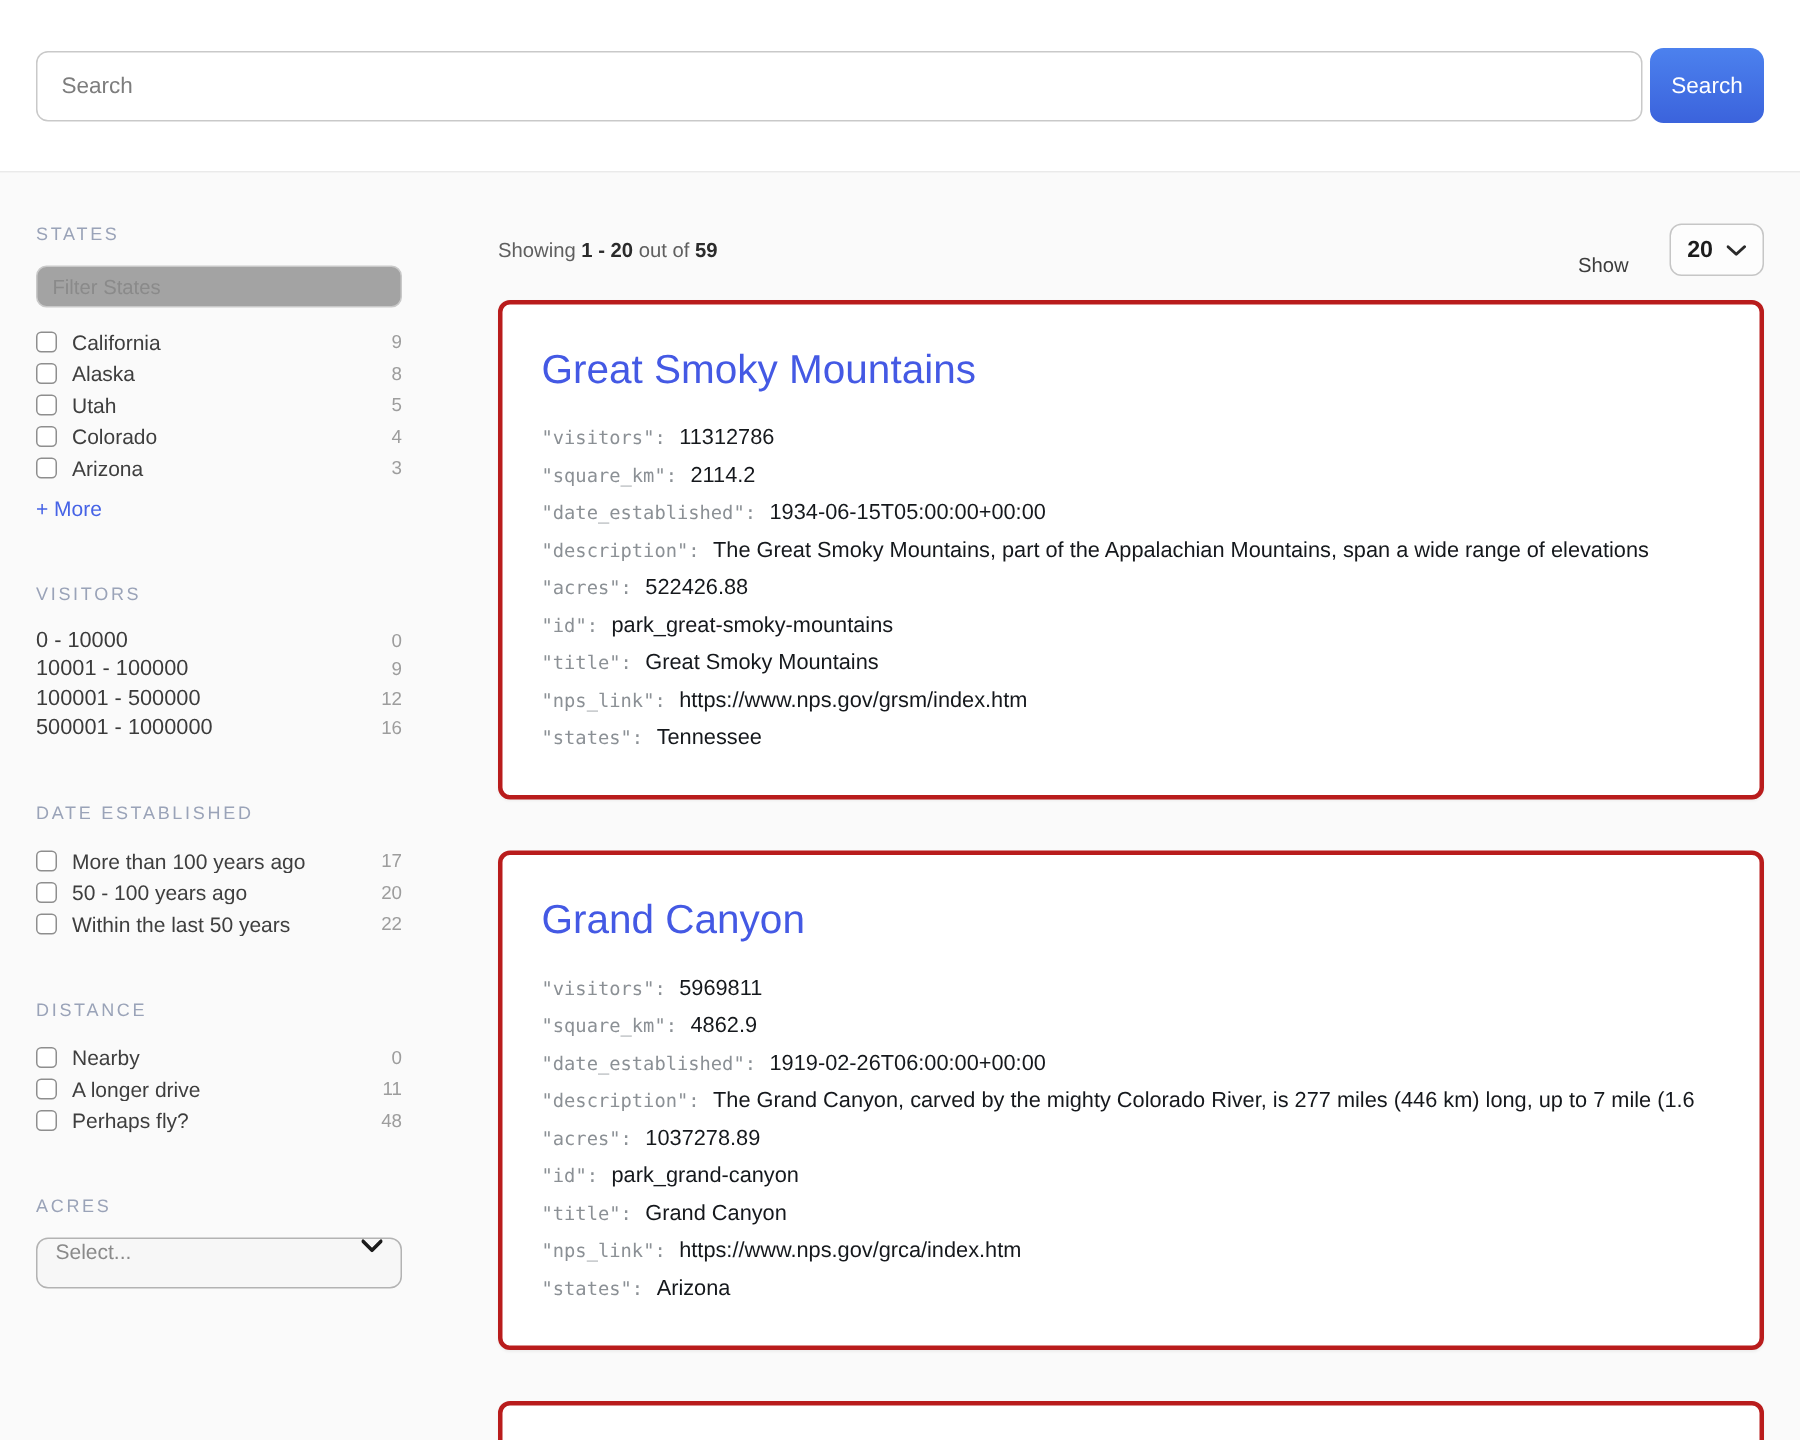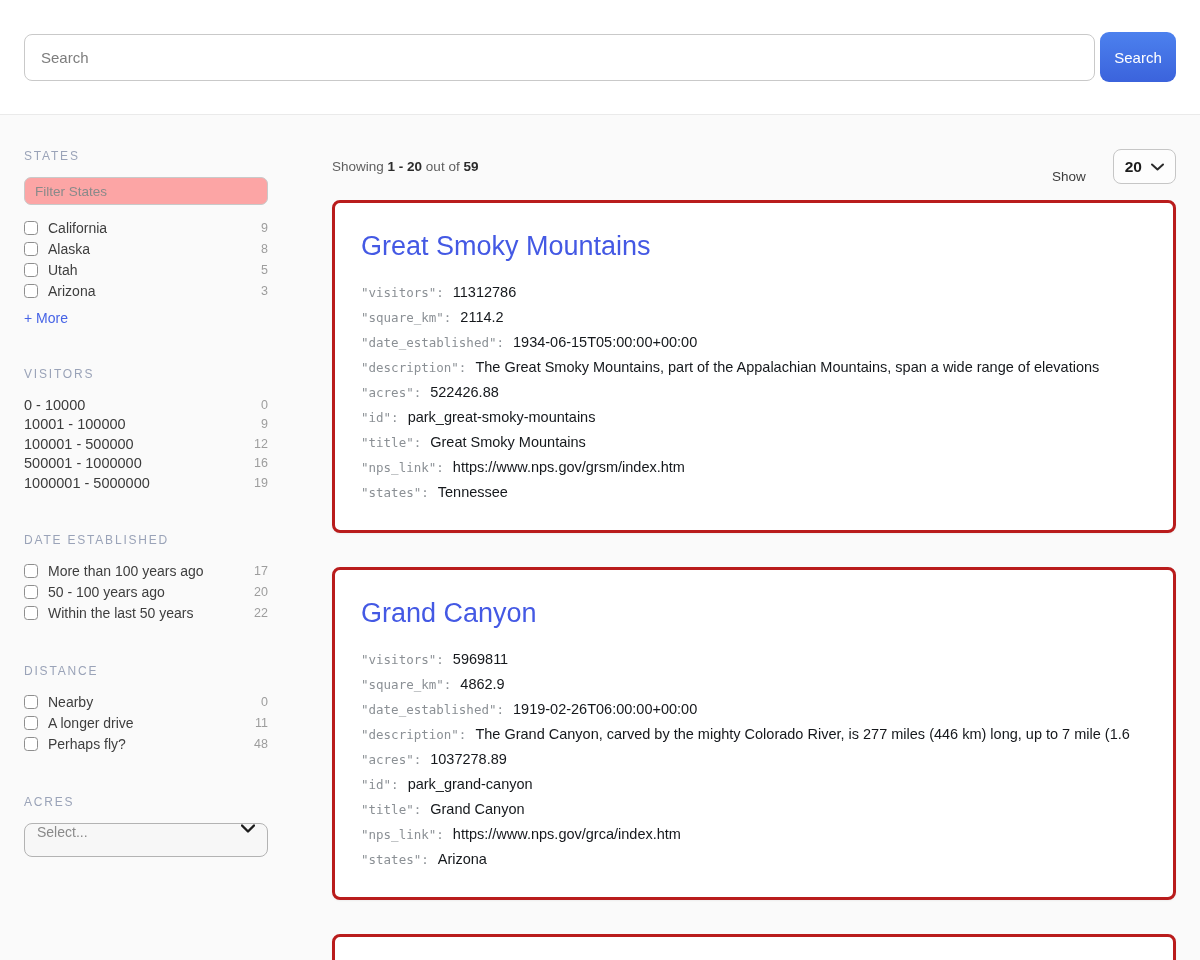--- a/index.html
+++ b/index.html
@@ -72,21 +72,21 @@
   .filter-input {
     width: 100%;
     height: 28px;
     border: 1px solid #c9c9c9;
     border-radius: 7px;
     font-family: "Liberation Sans", sans-serif;
     font-size: 13.5px;
     color: #444;
     padding: 0 10px;
     outline: none;
-    background: #fca5a5;
+    background: #a3a3a3;
     margin-bottom: 12px;
   }
   .filter-input::placeholder { color: #8a8a8a; }
   .facet-row {
     display: flex;
     align-items: center;
     height: 21px;
     cursor: pointer;
   }
   .checkbox {
@@ -248,20 +248,25 @@
         <span class="facet-label">Alaska</span>
         <span class="facet-count">8</span>
       </div>
       <div class="facet-row">
         <span class="checkbox"></span>
         <span class="facet-label">Utah</span>
         <span class="facet-count">5</span>
       </div>
       <div class="facet-row">
         <span class="checkbox"></span>
+        <span class="facet-label">Colorado</span>
+        <span class="facet-count">4</span>
+      </div>
+      <div class="facet-row">
+        <span class="checkbox"></span>
         <span class="facet-label">Arizona</span>
         <span class="facet-count">3</span>
       </div>
       <span class="more-link">+ More</span>
     </div>
 
     <div class="facet-section">
       <div class="facet-title">VISITORS</div>
       <div class="facet-row plain">
         <span class="facet-label">0 - 10000</span>
@@ -271,24 +276,20 @@
         <span class="facet-label">10001 - 100000</span>
         <span class="facet-count">9</span>
       </div>
       <div class="facet-row plain">
         <span class="facet-label">100001 - 500000</span>
         <span class="facet-count">12</span>
       </div>
       <div class="facet-row plain">
         <span class="facet-label">500001 - 1000000</span>
         <span class="facet-count">16</span>
-      </div>
-      <div class="facet-row plain">
-        <span class="facet-label">1000001 - 5000000</span>
-        <span class="facet-count">19</span>
       </div>
     </div>
 
     <div class="facet-section">
       <div class="facet-title">DATE ESTABLISHED</div>
       <div class="facet-row">
         <span class="checkbox"></span>
         <span class="facet-label">More than 100 years ago</span>
         <span class="facet-count">17</span>
       </div>

